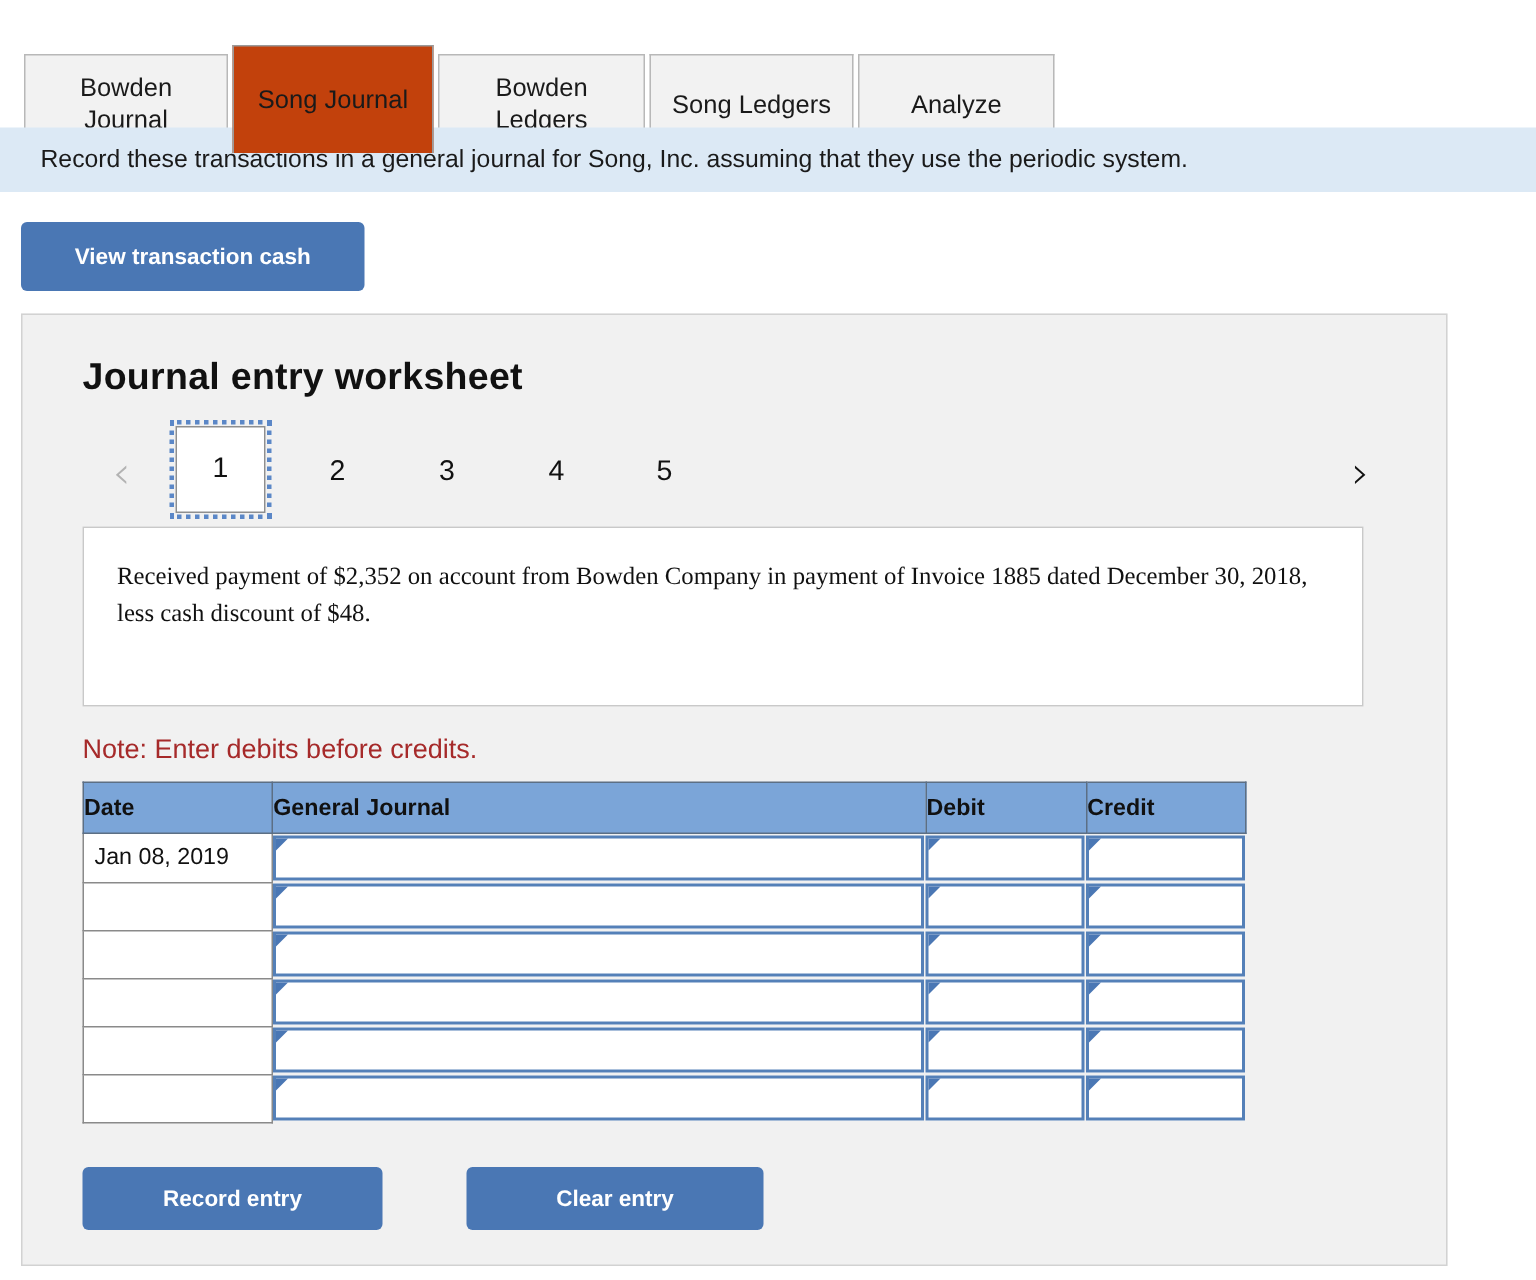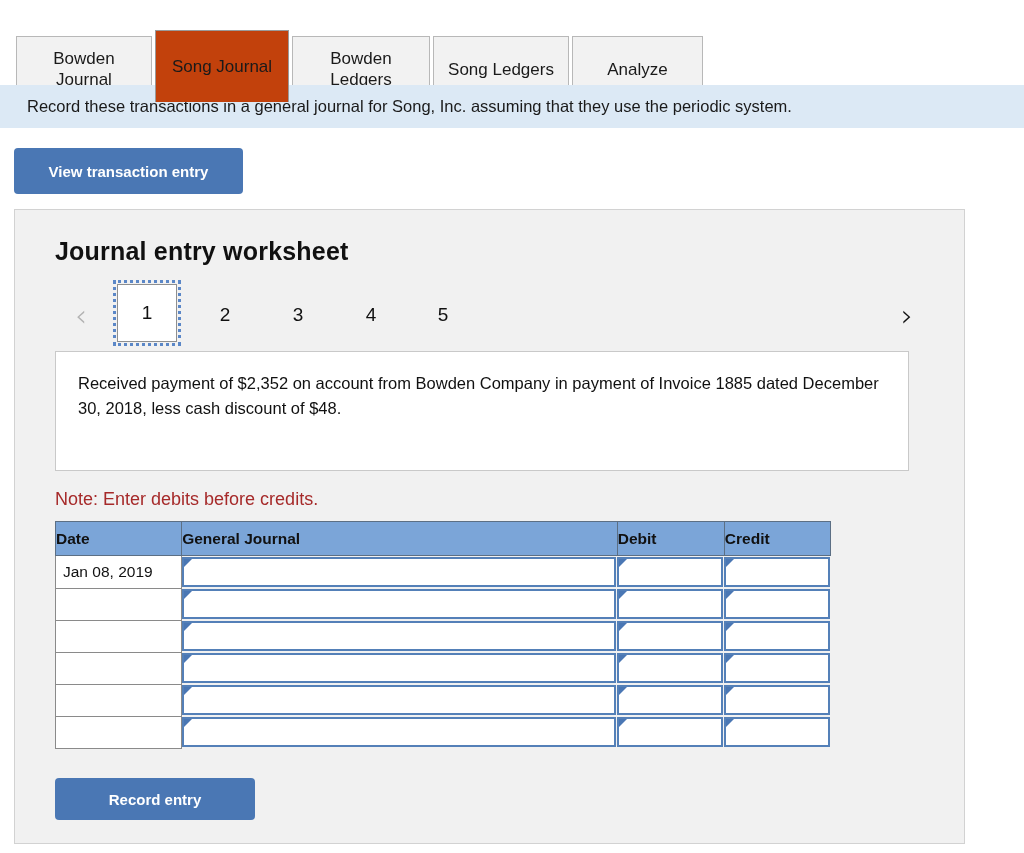--- a/index.html
+++ b/index.html
@@ -184,20 +184,21 @@
   .desc-box {
     position: absolute;
     left: 40px;
     top: 141px;
     width: 854px;
     height: 120px;
     background: #ffffff;
     border: 1px solid #c9c9c9;
     box-sizing: border-box;
     padding: 19px 22px;
+    font-family: Liberation Serif, serif;
   }
   .desc-text {
     font-size: 16.5px;
     line-height: 25px;
     color: #111111;
   }
 
   
   .note {
     position: absolute;
@@ -305,21 +306,21 @@
 Ledgers</span></div>
     <div class="tab w4"><span>Song Ledgers</span></div>
     <div class="tab w5"><span>Analyze</span></div>
   </div>
 </div>
 
 <div class="banner">
   <div class="banner-text">Record these transactions in a general journal for Song, Inc. assuming that they use the periodic system.</div>
 </div>
 
-<button class="btn" id="view-transaction-list">View transaction entry</button>
+<button class="btn" id="view-transaction-list">View transaction cash</button>
 
 <div class="panel">
 
   <div class="panel-title">Journal entry worksheet</div>
 
   <div class="pager">
     <div class="chev chev-left">‹</div>
     <div class="page active p1">1</div>
     <div class="page p2">2</div>
     <div class="page p3">3</div>
@@ -419,14 +420,15 @@
           <div class="field"><span class="marker"></span><span></span></div>
         </td>
         <td class="field-cell">
           <div class="field"><span class="marker"></span><span></span></div>
         </td>
       </tr>
     </tbody>
   </table>
 
   <button class="btn" id="record-entry">Record entry</button>
+  <button class="btn" id="clear-entry">Clear entry</button>
 
 </div>
 
 </body></html>

